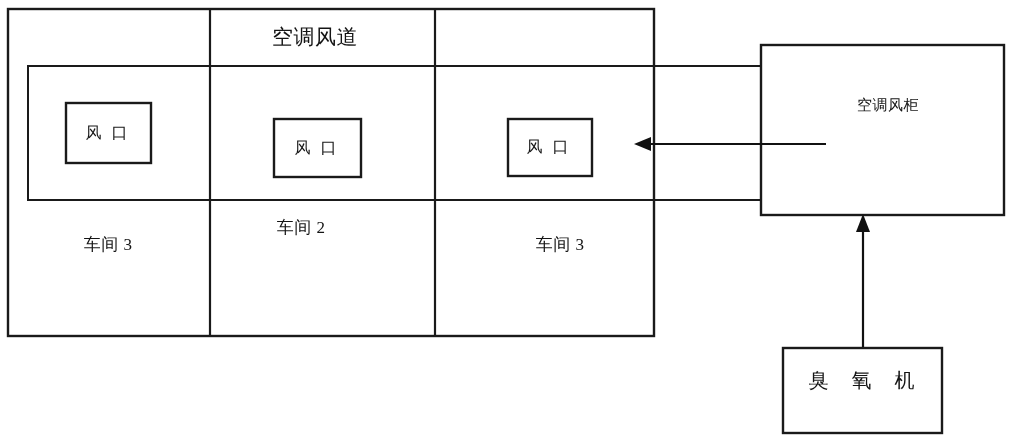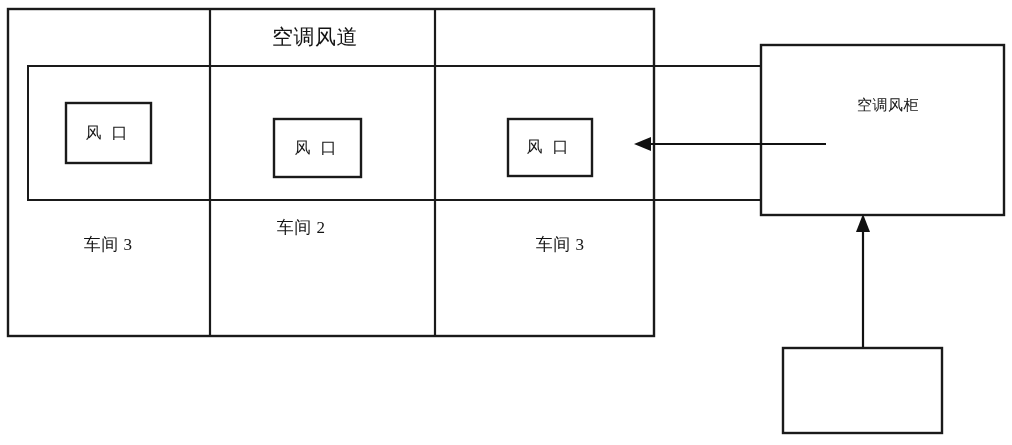--- a/index.html
+++ b/index.html
@@ -114,14 +114,15 @@
   <div class="dg-label lbl-vent center-x" style="left:108px; top:125px;">风 口</div>
   <div class="dg-label lbl-vent center-x" style="left:317px; top:140px;">风 口</div>
   <div class="dg-label lbl-vent center-x" style="left:549px; top:139px;">风 口</div>
 
   <div class="dg-label lbl-workshop center-x" style="left:108px; top:236px;">车间 3</div>
   <div class="dg-label lbl-workshop center-x" style="left:301px; top:219px;">车间 2</div>
   <div class="dg-label lbl-workshop center-x" style="left:544px; top:236px;margin-left:16px;">车间 3</div>
 
   <div class="dg-label lbl-cabinet center-x" style="left:888px; top:98px;">空调风柜</div>
 
+  <div class="dg-label lbl-ozone center-x" style="left:866px; top:370px;">臭 氧 机</div>
 
 </div>
 
 </body></html>

